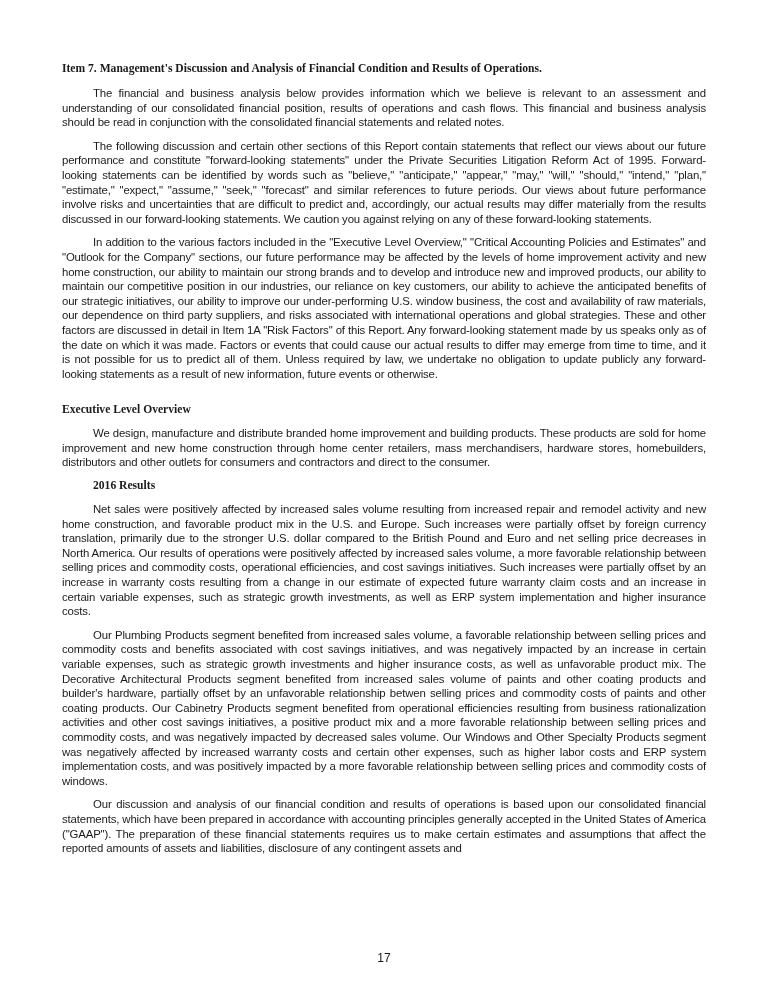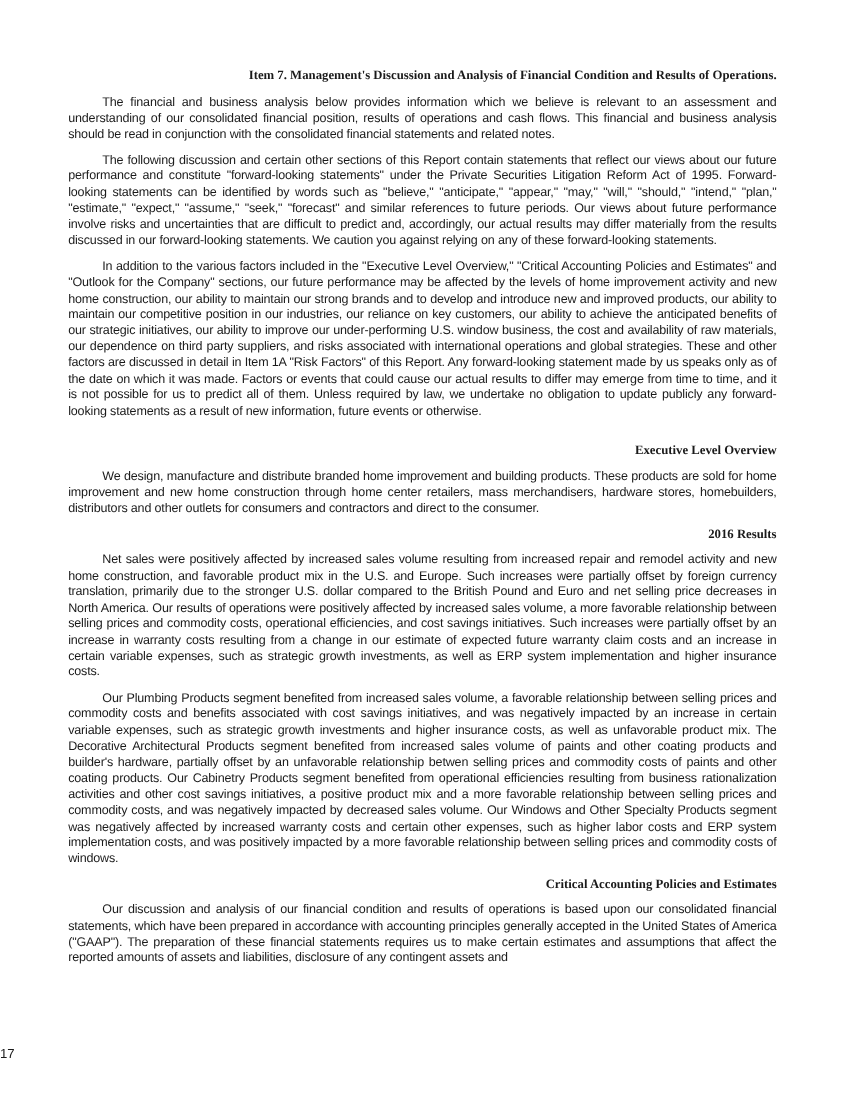--- a/index.html
+++ b/index.html
@@ -1,36 +1,35 @@
 <!DOCTYPE html>
 <html><head>
 <meta charset="utf-8">
 <style>
   html, body { margin: 0; padding: 0; background: #ffffff; }
   body { width: 768px; height: 1000px; position: relative; overflow: hidden; color: #1a1a1a; }
   .page { position: absolute; left: 62px; top: 60px; width: 644px; }
-  .h { font-family: "Liberation Serif", serif; font-weight: bold; font-size: 11.6px; line-height: 14px; margin: 0; text-align: right; }
+  .h { font-family: "Liberation Serif", serif; font-weight: bold; font-size: 11.6px; line-height: 14px; margin: 0; }
   .p { font-family: "Liberation Sans", sans-serif; font-size: 11.4px; line-height: 14.6px; text-align: justify; text-indent: 31px; margin: 0; letter-spacing: -0.15px; }
   .sub { padding-left: 31px; }
-  .page-num { position: absolute; top: 951px; left: 0; width: 768px; font-family: "Liberation Sans", sans-serif; font-size: 12px; }
+  .page-num { position: absolute; top: 951px; left: 0; width: 768px; text-align: center; font-family: "Liberation Sans", sans-serif; font-size: 12px; }
 </style>
 </head>
 <body>
 
 <div class="page">
   <p class="h" style="margin-top:2px;">Item 7.  Management's Discussion and Analysis of Financial Condition and Results of Operations.</p>
 
   <p class="p" style="margin-top:10px;">The financial and business analysis below provides information which we believe is relevant to an assessment and understanding of our consolidated financial position, results of operations and cash flows. This financial and business analysis should be read in conjunction with the consolidated financial statements and related notes.</p>
   <p class="p" style="margin-top:9px;">The following discussion and certain other sections of this Report contain statements that reflect our views about our future performance and constitute "forward-looking statements" under the Private Securities Litigation Reform Act of 1995. Forward-looking statements can be identified by words such as "believe," "anticipate," "appear," "may," "will," "should," "intend," "plan," "estimate," "expect," "assume," "seek," "forecast" and similar references to future periods. Our views about future performance involve risks and uncertainties that are difficult to predict and, accordingly, our actual results may differ materially from the results discussed in our forward-looking statements. We caution you against relying on any of these forward-looking statements.</p>
   <p class="p" style="margin-top:9px;">In addition to the various factors included in the "Executive Level Overview," "Critical Accounting Policies and Estimates" and "Outlook for the Company" sections, our future performance may be affected by the levels of home improvement activity and new home construction, our ability to maintain our strong brands and to develop and introduce new and improved products, our ability to maintain our competitive position in our industries, our reliance on key customers, our ability to achieve the anticipated benefits of our strategic initiatives, our ability to improve our under-performing U.S. window business, the cost and availability of raw materials, our dependence on third party suppliers, and risks associated with international operations and global strategies. These and other factors are discussed in detail in Item 1A "Risk Factors" of this Report. Any forward-looking statement made by us speaks only as of the date on which it was made. Factors or events that could cause our actual results to differ may emerge from time to time, and it is not possible for us to predict all of them. Unless required by law, we undertake no obligation to update publicly any forward-looking statements as a result of new information, future events or otherwise.</p>
 
   <p class="h" style="margin-top:22px;">Executive Level Overview</p>
   <p class="p" style="margin-top:9px;">We design, manufacture and distribute branded home improvement and building products. These products are sold for home improvement and new home construction through home center retailers, mass merchandisers, hardware stores, homebuilders, distributors and other outlets for consumers and contractors and direct to the consumer.</p>
 
   <p class="h sub" style="margin-top:9px;">2016 Results</p>
   <p class="p" style="margin-top:9px;">Net sales were positively affected by increased sales volume resulting from increased repair and remodel activity and new home construction, and favorable product mix in the U.S. and Europe. Such increases were partially offset by foreign currency translation, primarily due to the stronger U.S. dollar compared to the British Pound and Euro and net selling price decreases in North America. Our results of operations were positively affected by increased sales volume, a more favorable relationship between selling prices and commodity costs, operational efficiencies, and cost savings initiatives. Such increases were partially offset by an increase in warranty costs resulting from a change in our estimate of expected future warranty claim costs and an increase in certain variable expenses, such as strategic growth investments, as well as ERP system implementation and higher insurance costs.</p>
   <p class="p" style="margin-top:9px;">Our Plumbing Products segment benefited from increased sales volume, a favorable relationship between selling prices and commodity costs and benefits associated with cost savings initiatives, and was negatively impacted by an increase in certain variable expenses, such as strategic growth investments and higher insurance costs, as well as unfavorable product mix. The Decorative Architectural Products segment benefited from increased sales volume of paints and other coating products and builder's hardware, partially offset by an unfavorable relationship betwen selling prices and commodity costs of paints and other coating products. Our Cabinetry Products segment benefited from operational efficiencies resulting from business rationalization activities and other cost savings initiatives, a positive product mix and a more favorable relationship between selling prices and commodity costs, and was negatively impacted by decreased sales volume. Our Windows and Other Specialty Products segment was negatively affected by increased warranty costs and certain other expenses, such as higher labor costs and ERP system implementation costs, and was positively impacted by a more favorable relationship between selling prices and commodity costs of windows.</p>
 
-  <p class="h" style="margin-top:9px;">Critical Accounting Policies and Estimates</p>
   <p class="p" style="margin-top:9px;">Our discussion and analysis of our financial condition and results of operations is based upon our consolidated financial statements, which have been prepared in accordance with accounting principles generally accepted in the United States of America ("GAAP"). The preparation of these financial statements requires us to make certain estimates and assumptions that affect the reported amounts of assets and liabilities, disclosure of any contingent assets and</p>
 </div>
 
 <div class="page-num">17</div>
 
 </body></html>

